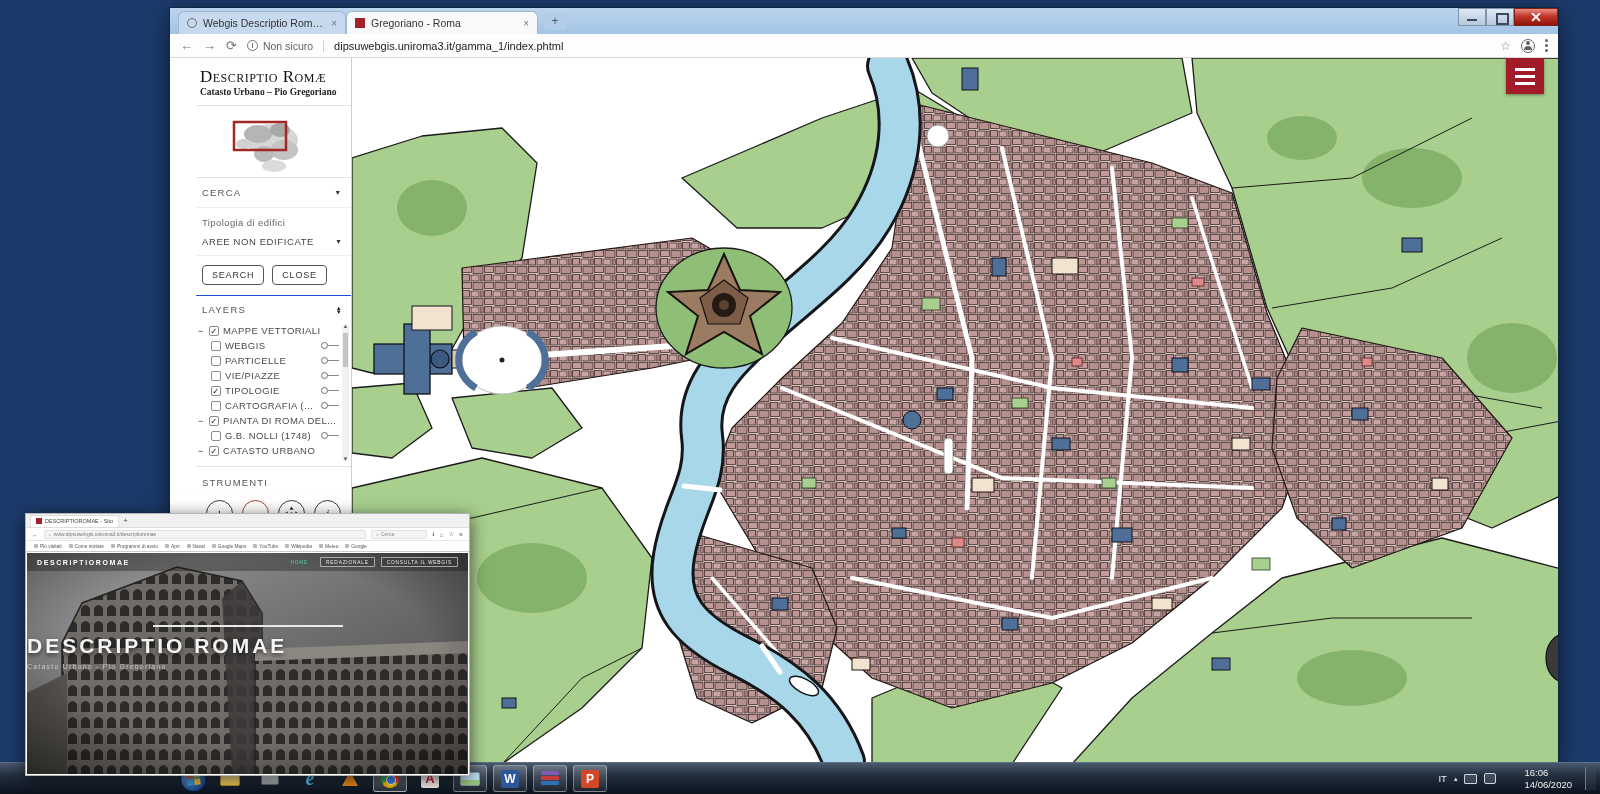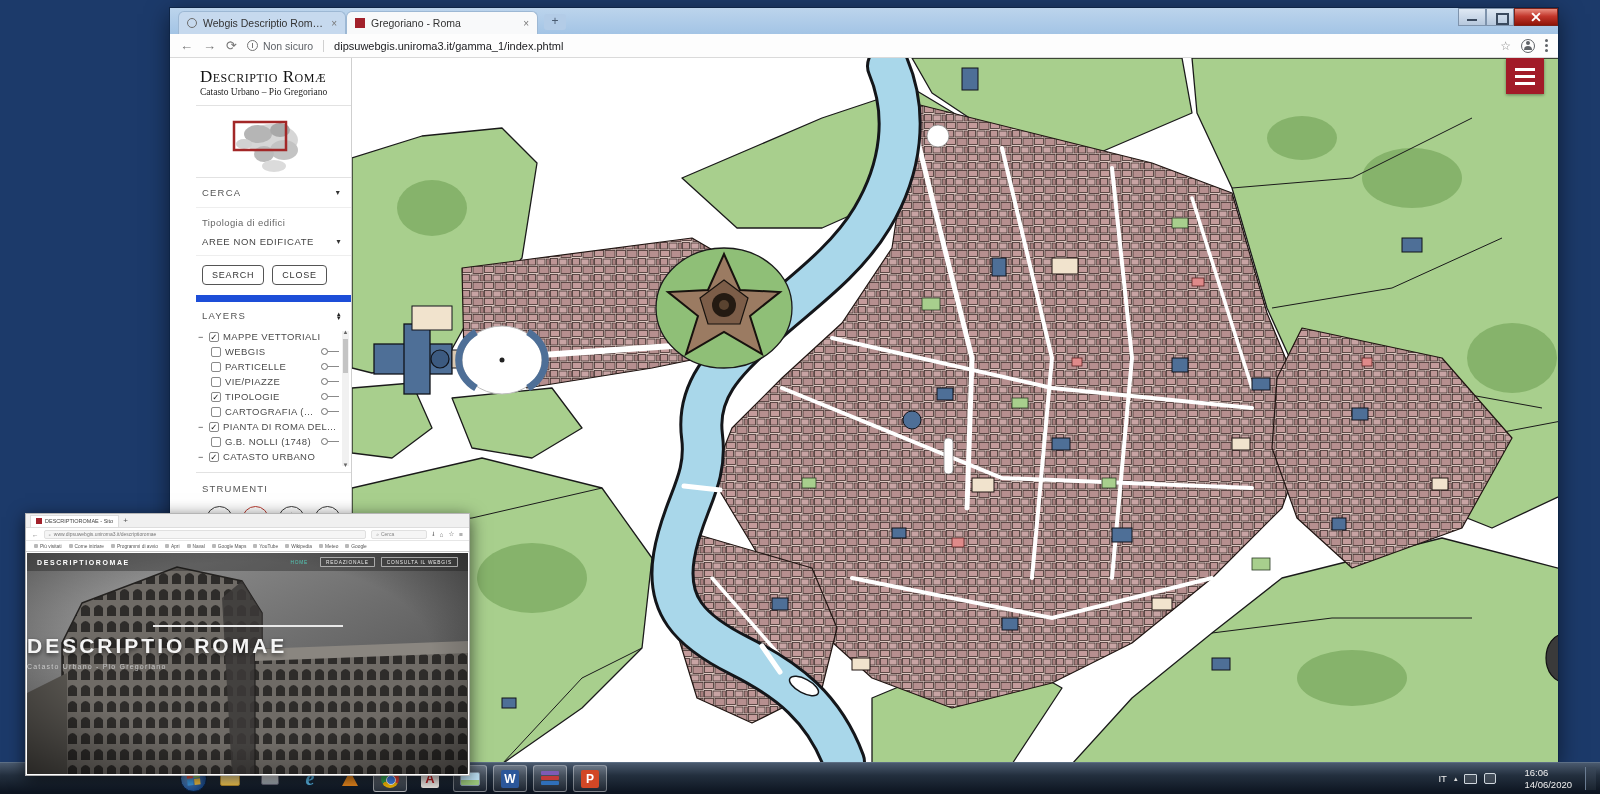--- a/index.html
+++ b/index.html
@@ -42,28 +42,28 @@
   .avatar-ico::after { content:""; position:absolute; left:1.5px; top:6.5px; width:8px; height:4px; border-radius:4px 4px 0 0; background:#5f6368; }
   .dots-ico { display:flex; flex-direction:column; gap:2px; }
   .dots-ico i { width:3px; height:3px; border-radius:50%; background:#5f6368; }
 
   .page { position:absolute; top:50px; left:0; right:0; bottom:0; display:flex;padding-left:19px; }
 
   
   .sidebar { width:163px; background:#fff; border-right:1px solid #cfcfcf; position:relative; padding-left:7px; font-size:9.5px; color:#4a4a4a; }
   .brand { padding:10px 8px 8px 4px; border-bottom:1px solid #e2e2e2; }
   .brand .t { font-family:"Liberation Serif",serif; font-variant:small-caps; font-size:17px; letter-spacing:.5px; color:#111; line-height:1; }
-  .brand .s { font-family:"Liberation Serif",serif; font-weight:normal; font-size:9.5px; color:#222; margin-top:2px; }
+  .brand .s { font-family:"Liberation Serif",serif; font-weight:bold; font-size:9.5px; color:#222; margin-top:2px; }
   .overview { padding:8px 10px 10px; border-bottom:1px solid #e2e2e2; position:relative; height:72px; }
   .overview svg { display:block; margin:0 auto; }
   .sec-head { display:flex; align-items:center; justify-content:space-between; padding:9px 10px 9px 6px; border-bottom:1px solid #eee; letter-spacing:1.2px; color:#555; }
   .caret { color:#333; font-size:8px; }
   .field-label { padding:9px 6px 4px; color:#666; letter-spacing:.4px; }
   .select-row { display:flex; align-items:center; justify-content:space-between; padding:4px 10px 8px 6px; border-bottom:1px solid #eee; letter-spacing:.6px; color:#444; }
-  .btn-row { display:flex; gap:8px; padding:9px 6px 10px; border-bottom:7px solid #1d4ed8; }
+  .btn-row { display:flex; gap:8px; padding:9px 6px 10px; border-bottom:1px solid #1d4ed8; }
   .gis-btn { border:1px solid #555; border-radius:4px; padding:4px 9px; font-size:9px; letter-spacing:.8px; color:#333; background:#fff; }
   .layers-head { display:flex; align-items:center; justify-content:space-between; padding:8px 8px 6px 6px; letter-spacing:1.2px; color:#555; }
   .sort-ico { display:flex; flex-direction:column; line-height:4px; font-size:6px; color:#222; }
   .layer-list { position:relative; border-bottom:1px solid #e2e2e2; padding:2px 12px 8px 2px; }
   .lrow { display:flex; align-items:center; gap:4px; height:15px; letter-spacing:.4px; color:#4a4a4a; white-space:nowrap; }
   .lrow.child { padding-left:13px; }
   .minus-box { color:#333; font-size:9px; width:7px; }
   .chk { width:10px; height:10px; border:1px solid #8a8a8a; border-radius:2px; font-size:8.5px; line-height:9px; text-align:center; color:#222; flex:0 0 auto; background:#fff; }
   .lrow .lbl { flex:1; overflow:hidden; text-overflow:ellipsis; }
   .slider { display:flex; align-items:center; flex:0 0 auto; }

